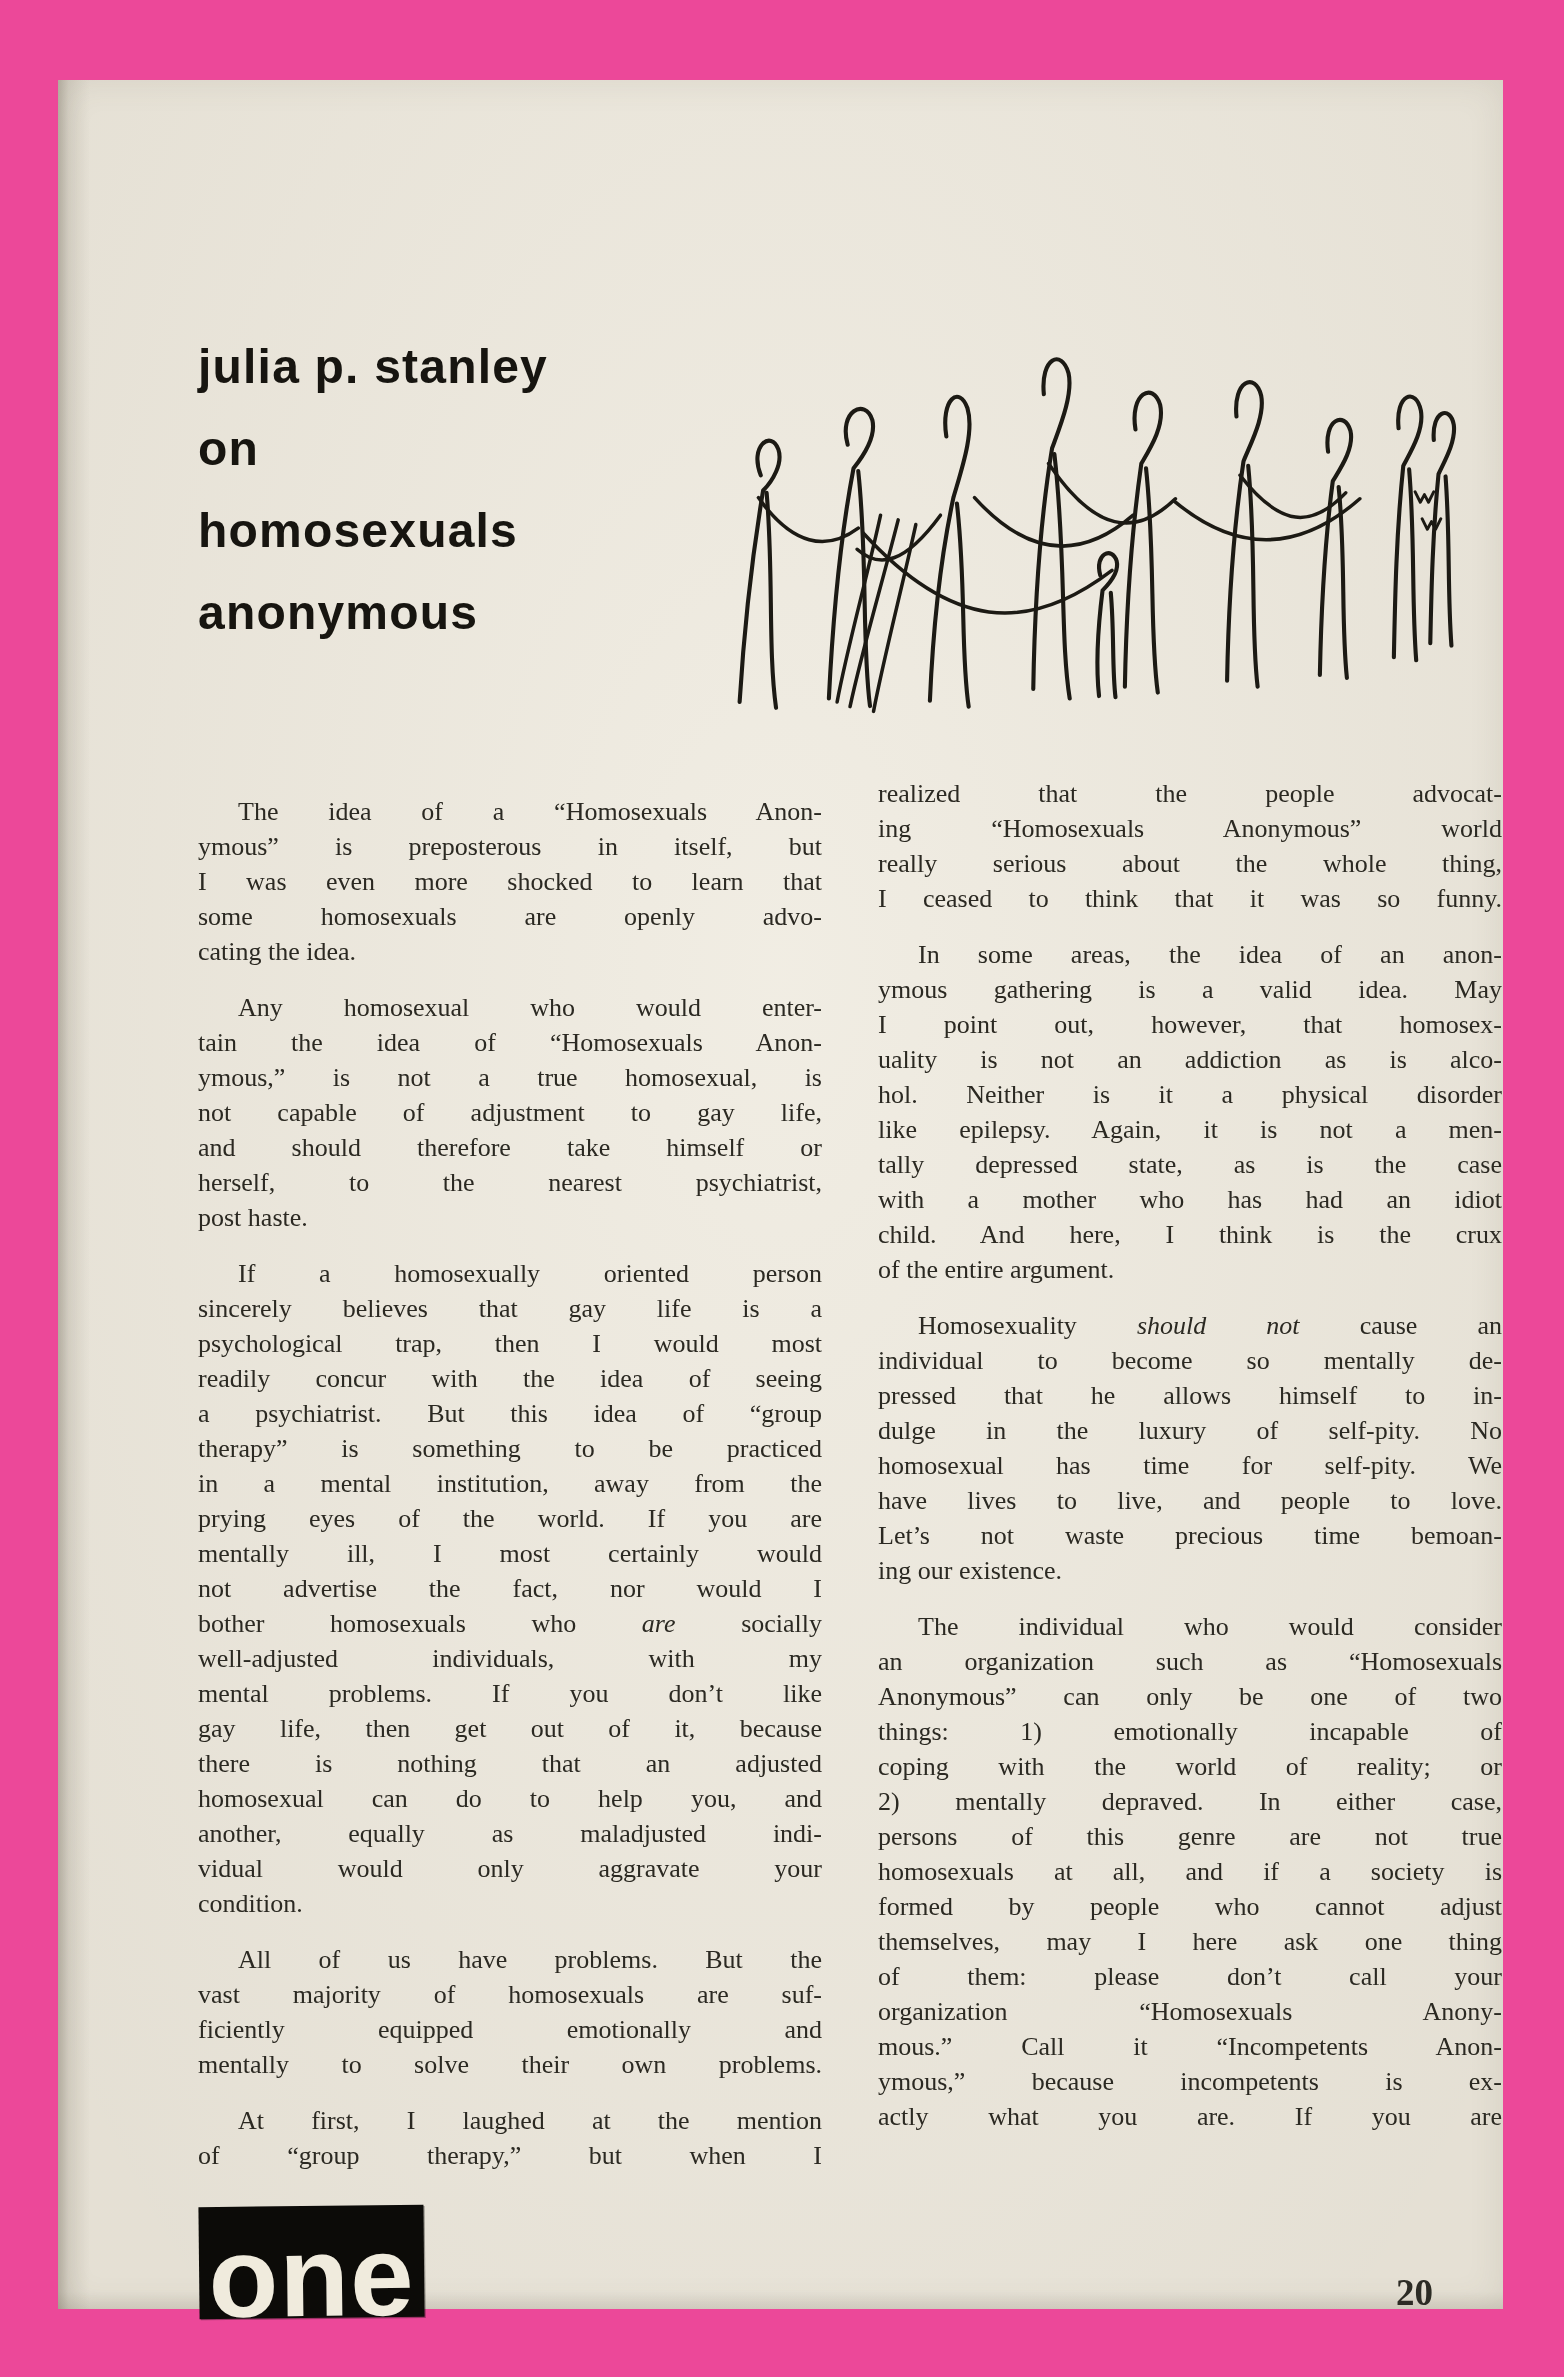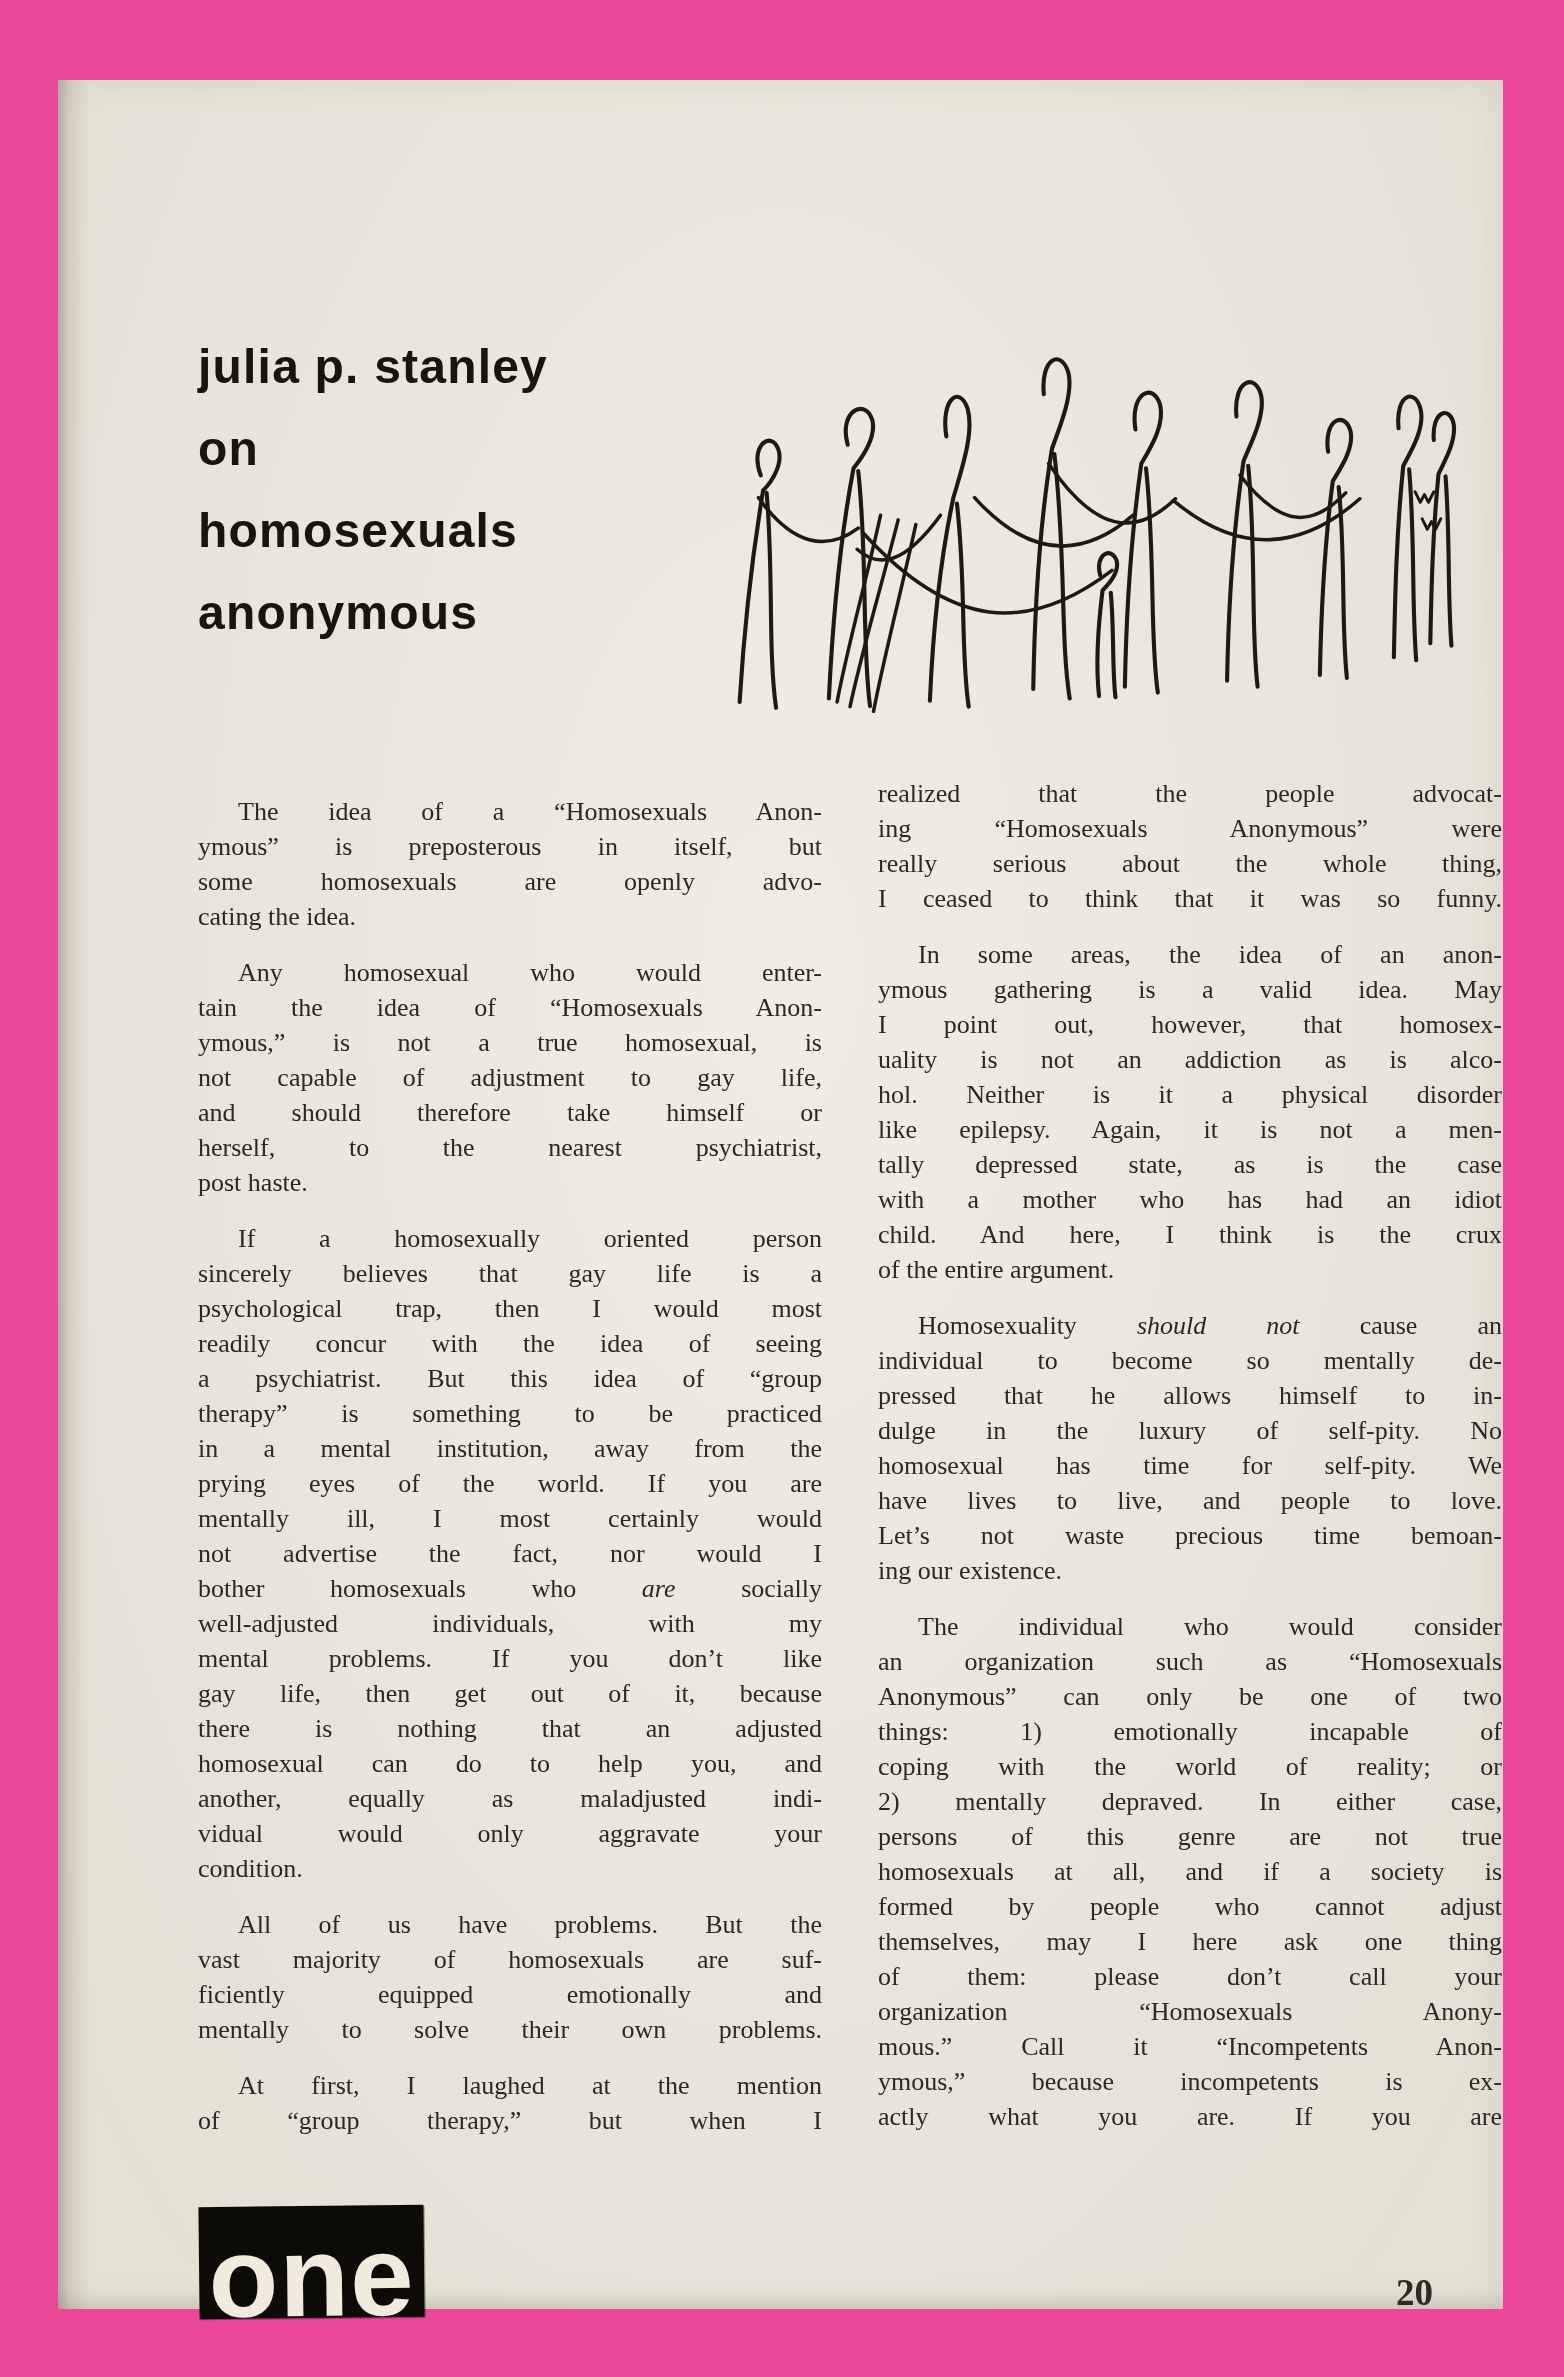--- a/index.html
+++ b/index.html
@@ -118,20 +118,21 @@
           <path class="ink sig" d="M1180,290 l9,18 7,-13 7,13 9,-18"></path>
           <path class="ink sig" d="M1192,336 l9,18 7,-13 7,13 9,-18"></path>
         </g>
       </svg>
     </div>
 
     <div id="col-left" class="col">
         <div class="para">
           <div class="tline firstline">The idea of a “Homosexuals Anon-</div>
           <div class="tline">ymous” is preposterous in itself, but</div>
+          <div class="tline">I was even more shocked to learn that</div>
           <div class="tline">some homosexuals are openly advo-</div>
           <div class="tline lastline">cating the idea.</div>
         </div>
         <div class="para">
           <div class="tline firstline">Any homosexual who would enter-</div>
           <div class="tline">tain the idea of “Homosexuals Anon-</div>
           <div class="tline">ymous,” is not a true homosexual, is</div>
           <div class="tline">not capable of adjustment to gay life,</div>
           <div class="tline">and should therefore take himself or</div>
           <div class="tline">herself, to the nearest psychiatrist,</div>
@@ -165,21 +166,21 @@
           <div class="tline">mentally to solve their own problems.</div>
         </div>
         <div class="para">
           <div class="tline firstline">At first, I laughed at the mention</div>
           <div class="tline">of “group therapy,” but when I</div>
         </div>
       </div>
     <div id="col-right" class="col">
         <div class="para">
           <div class="tline">realized that the people advocat-</div>
-          <div class="tline">ing “Homosexuals Anonymous” were</div>
+          <div class="tline">ing “Homosexuals Anonymous” world</div>
           <div class="tline">really serious about the whole thing,</div>
           <div class="tline">I ceased to think that it was so funny.</div>
         </div>
         <div class="para">
           <div class="tline firstline">In some areas, the idea of an anon-</div>
           <div class="tline">ymous gathering is a valid idea. May</div>
           <div class="tline">I point out, however, that homosex-</div>
           <div class="tline">uality is not an addiction as is alco-</div>
           <div class="tline">hol. Neither is it a physical disorder</div>
           <div class="tline">like epilepsy. Again, it is not a men-</div>

